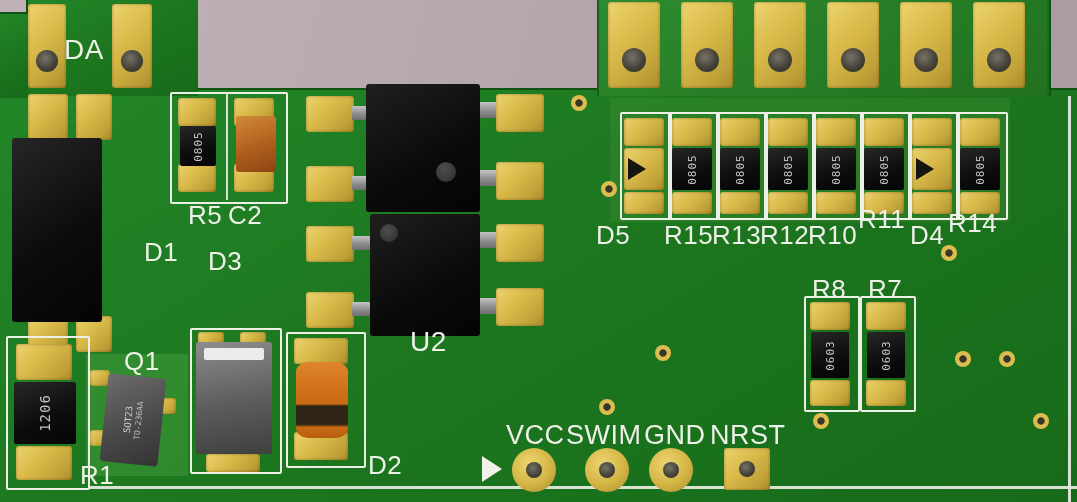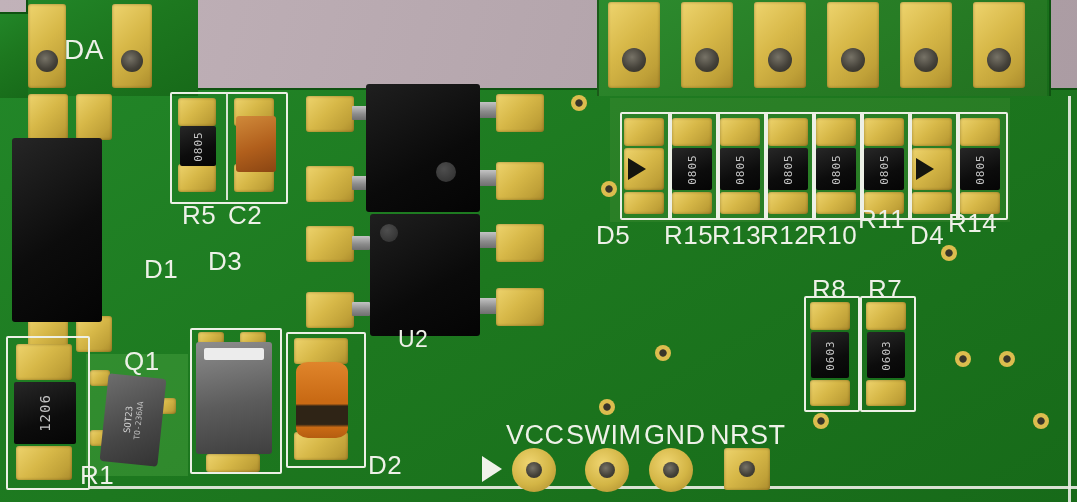--- a/index.html
+++ b/index.html
@@ -47,34 +47,34 @@
   <div class="a hole" style="left:9px;top:46px;width:22px;height:22px"></div>
 </div>
 <div class="a silk" style="left:64px;top:36px;font-size:28px">DA</div>
 
 <div class="a pad" style="left:28px;top:94px;width:40px;height:46px"></div>
 <div class="a pad" style="left:76px;top:94px;width:36px;height:46px"></div>
 <div class="a pad" style="left:28px;top:316px;width:40px;height:36px"></div>
 <div class="a pad" style="left:76px;top:316px;width:36px;height:36px"></div>
 <div class="a" style="left:12px;top:138px;width:90px;height:184px;border-radius:3px;
      background:linear-gradient(145deg,#262626,#0c0c0c 55%,#040404)"></div>
-<div class="a silk" style="left:144px;top:256px">D1</div>
+<div class="a silk" style="left:144px;top:239px">D1</div>
 
 <div class="a outline" style="left:170px;top:92px;width:114px;height:108px"></div>
 <div class="a silkline" style="left:226px;top:92px;width:2px;height:108px"></div>
 <div class="a pad" style="left:178px;top:98px;width:38px;height:28px"></div>
 <div class="a pad" style="left:178px;top:164px;width:38px;height:28px"></div>
 <div class="a chip" style="left:180px;top:126px;width:36px;height:40px">
   <span class="chip-txt">0805</span>
 </div>
 <div class="a pad" style="left:234px;top:98px;width:40px;height:28px"></div>
 <div class="a pad" style="left:234px;top:164px;width:40px;height:28px"></div>
 <div class="a" style="left:236px;top:116px;width:40px;height:56px;border-radius:3px;
      background:linear-gradient(160deg,#d08a3a,#b15f1c 55%,#8a4512)"></div>
-<div class="a silk" style="left:182px;top:202px">R5</div>
+<div class="a silk" style="left:188px;top:202px">R5</div>
 <div class="a silk" style="left:228px;top:202px">C2</div>
 <div class="a silk" style="left:208px;top:248px">D3</div>
 
 <div class="a pad" style="left:306px;top:96px;width:48px;height:36px"></div>
 <div class="a pad" style="left:306px;top:166px;width:48px;height:36px"></div>
 <div class="a pad" style="left:306px;top:226px;width:48px;height:36px"></div>
 <div class="a pad" style="left:306px;top:292px;width:48px;height:36px"></div>
 <div class="a pin" style="left:352px;top:106px;width:18px;height:14px"></div>
 <div class="a pin" style="left:352px;top:176px;width:18px;height:14px"></div>
 <div class="a pin" style="left:352px;top:236px;width:18px;height:14px"></div>
@@ -90,21 +90,21 @@
 <div class="a" style="left:366px;top:84px;width:114px;height:128px;border-radius:3px;
      background:linear-gradient(150deg,#1f1f1f,#0a0a0a 60%,#040404)">
   <div class="a" style="left:70px;top:78px;width:20px;height:20px;border-radius:50%;
        background:radial-gradient(circle at 40% 35%,#4e4e4e,#2c2c2c)"></div>
 </div>
 <div class="a" style="left:370px;top:214px;width:110px;height:122px;border-radius:3px;
      background:linear-gradient(150deg,#1f1f1f,#0a0a0a 60%,#040404)">
   <div class="a" style="left:10px;top:10px;width:18px;height:18px;border-radius:50%;
        background:radial-gradient(circle at 40% 35%,#4e4e4e,#2c2c2c)"></div>
 </div>
-<div class="a silk" style="left:398px;top:328px;font-size:23px">U2</div>
+<div class="a silk" style="left:410px;top:328px;font-size:28px">U2</div>
 
 <div class="a outline" style="left:6px;top:336px;width:80px;height:150px"></div>
 <div class="a pad" style="left:16px;top:344px;width:56px;height:36px"></div>
 <div class="a pad" style="left:16px;top:446px;width:56px;height:34px"></div>
 <div class="a chip" style="left:14px;top:382px;width:62px;height:62px">
   <span class="chip-txt" style="font-size:14px">1206</span>
 </div>
 <div class="a silk" style="left:80px;top:462px">R1</div>
 
 <div class="a pad" style="left:90px;top:370px;width:20px;height:16px"></div>

